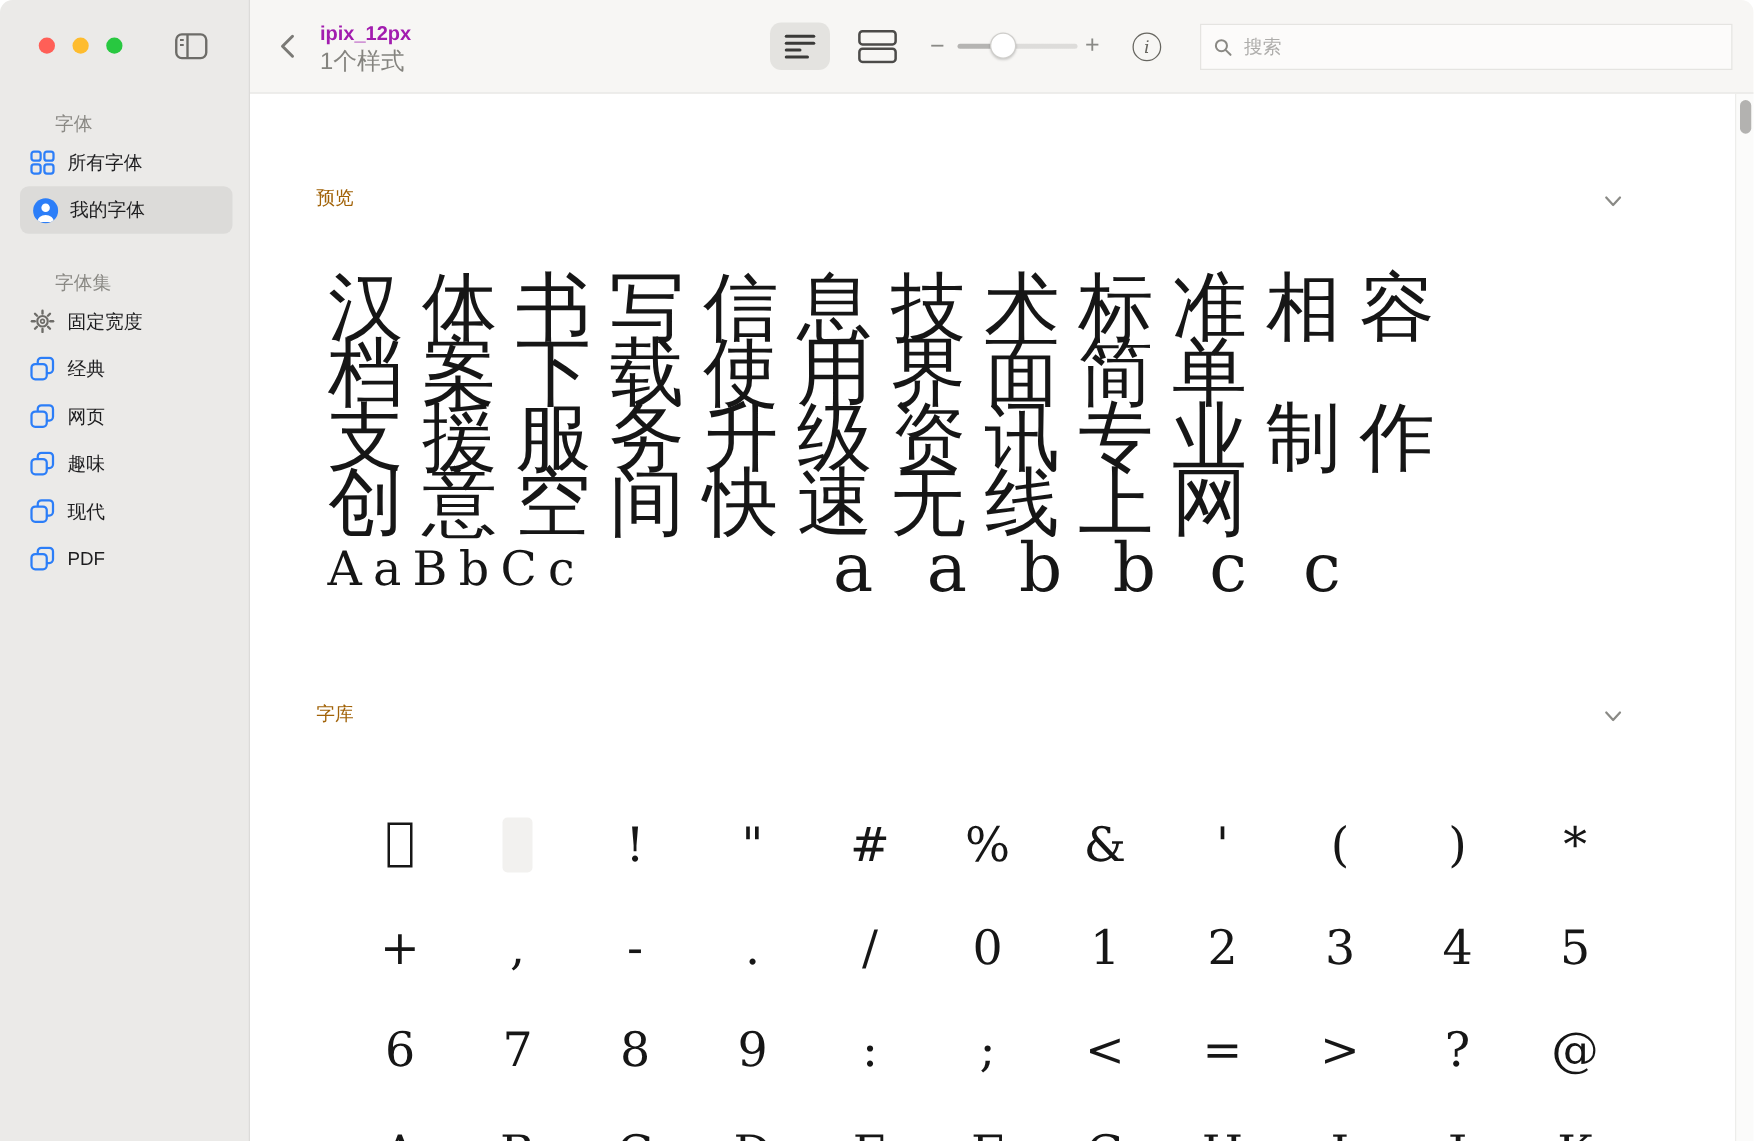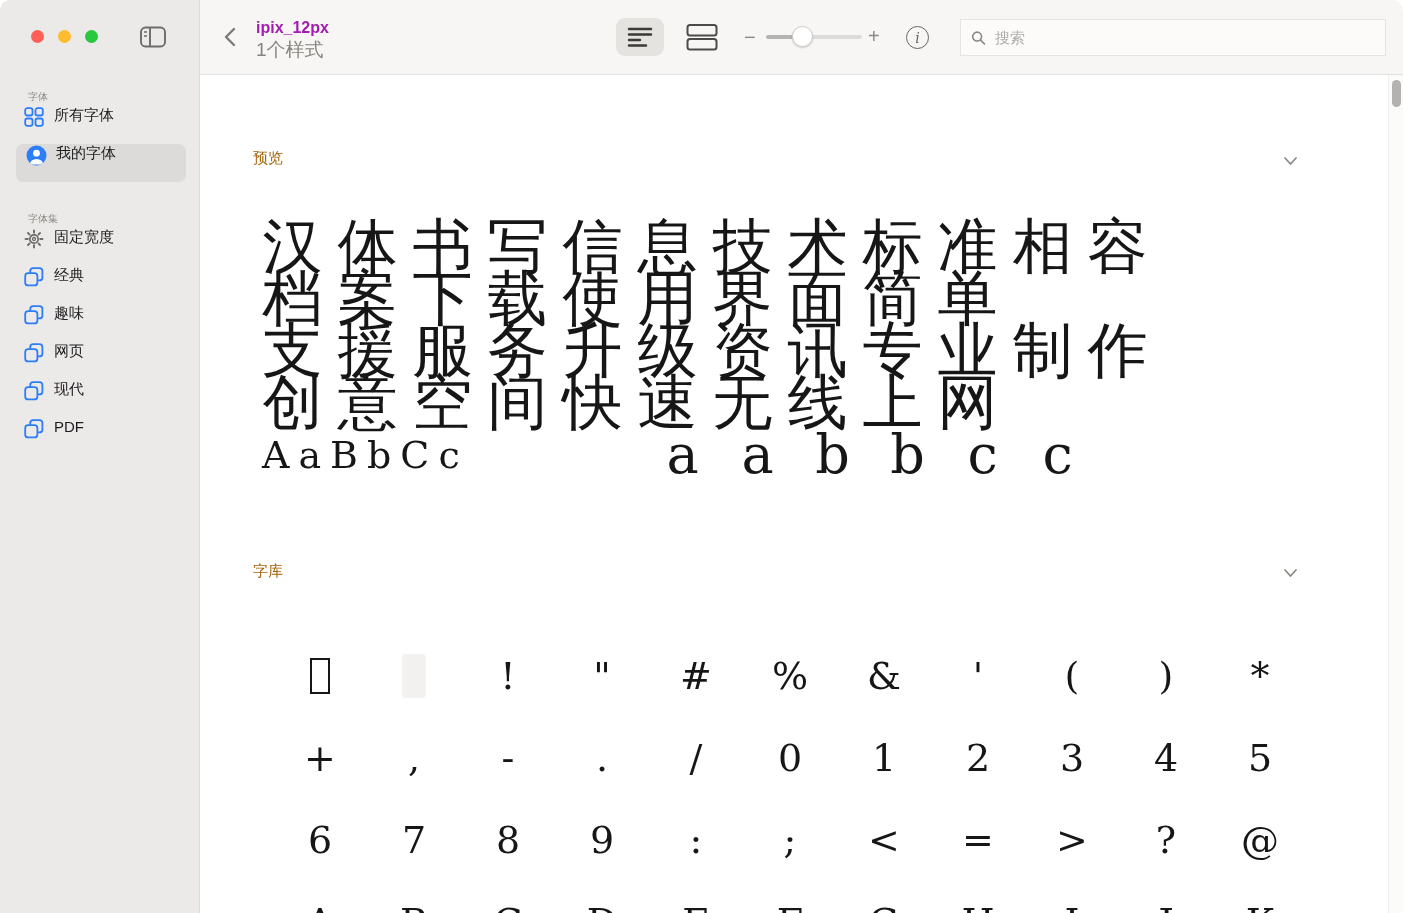--- a/index.html
+++ b/index.html
@@ -6,22 +6,22 @@
   *{box-sizing:border-box;}
   body{font-family:"Liberation Sans","DejaVu Sans",sans-serif;-webkit-font-smoothing:antialiased;}
   .window{position:relative;width:1403px;height:913px;overflow:hidden;background:#fff;border-radius:10px 10px 0 0;}
 
   
   .sidebar{position:absolute;left:0;top:0;width:200px;height:913px;background:#ebeae8;border-right:1px solid #dcdbd9;}
   .traffic{position:absolute;top:30px;left:31px;display:flex;gap:14px;}
   .tl{width:13px;height:13px;border-radius:50%;}
   .sb-toggle{position:absolute;left:139px;top:25px;width:28px;height:24px;color:#6d6c68;}
   .sb-sections{position:absolute;left:0;top:76px;width:200px;}
-  .sb-header{margin:14px 0 2px 28px;font-size:10px;color:#8a8984;}
-  .sb-item{display:flex;gap:9px;height:38px;margin:0 14px;padding:0 9px;border-radius:7px;font-size:15px;color:#1d1d1f;}
+  .sb-header{margin:14px 0 2px 44px;font-size:15px;color:#8a8984;}
+  .sb-item{display:flex;align-items:center;gap:9px;height:38px;margin:0 14px;padding:0 9px;border-radius:7px;font-size:15px;color:#1d1d1f;}
   .sb-item.selected{background:#dcdbd9;margin-left:16px;}
   .sb-icon{width:22px;height:22px;display:flex;align-items:center;justify-content:center;flex:0 0 22px;}
   .lang-badge{display:inline-block;min-width:26px;height:17px;line-height:14px;text-align:center;border:1.5px solid #8b8a86;border-radius:4px;font-size:9px;font-weight:700;color:#6b6a66;letter-spacing:.5px;padding:0 2px;}
   .sb-gap{height:16px;}
 
   
   .topbar{position:absolute;left:200px;top:0;width:1203px;height:75px;background:#f7f6f4;border-bottom:1px solid #e2e1df;}
   .back-btn{position:absolute;left:16px;top:22px;width:28px;height:30px;display:flex;align-items:center;justify-content:center;color:#7b7a76;}
   .title-block{position:absolute;left:56px;top:19px;line-height:1.15;}
   .t-title{font-size:16px;font-weight:700;color:#a21caf;}
@@ -141,30 +141,30 @@
             </span>
             <span>经典</span>
           </div>
           <div class="sb-item">
             <span class="sb-icon">
               <svg width="20" height="20" viewBox="0 0 20 20" fill="none" stroke="#2c7ef8" stroke-width="1.8">
                 <rect x="6.2" y="1.2" width="12.2" height="12.2" rx="3"></rect>
                 <rect x="1.2" y="6.2" width="12.2" height="12.2" rx="3" fill="#ebeae8"></rect>
               </svg>
             </span>
+            <span>网页</span>
+          </div>
+          <div class="sb-item">
+            <span class="sb-icon">
+              <svg width="20" height="20" viewBox="0 0 20 20" fill="none" stroke="#2c7ef8" stroke-width="1.8">
+                <rect x="6.2" y="1.2" width="12.2" height="12.2" rx="3"></rect>
+                <rect x="1.2" y="6.2" width="12.2" height="12.2" rx="3" fill="#ebeae8"></rect>
+              </svg>
+            </span>
             <span>趣味</span>
-          </div>
-          <div class="sb-item">
-            <span class="sb-icon">
-              <svg width="20" height="20" viewBox="0 0 20 20" fill="none" stroke="#2c7ef8" stroke-width="1.8">
-                <rect x="6.2" y="1.2" width="12.2" height="12.2" rx="3"></rect>
-                <rect x="1.2" y="6.2" width="12.2" height="12.2" rx="3" fill="#ebeae8"></rect>
-              </svg>
-            </span>
-            <span>网页</span>
           </div>
           <div class="sb-item">
             <span class="sb-icon">
               <svg width="20" height="20" viewBox="0 0 20 20" fill="none" stroke="#2c7ef8" stroke-width="1.8">
                 <rect x="6.2" y="1.2" width="12.2" height="12.2" rx="3"></rect>
                 <rect x="1.2" y="6.2" width="12.2" height="12.2" rx="3" fill="#ebeae8"></rect>
               </svg>
             </span>
             <span>现代</span>
           </div>

